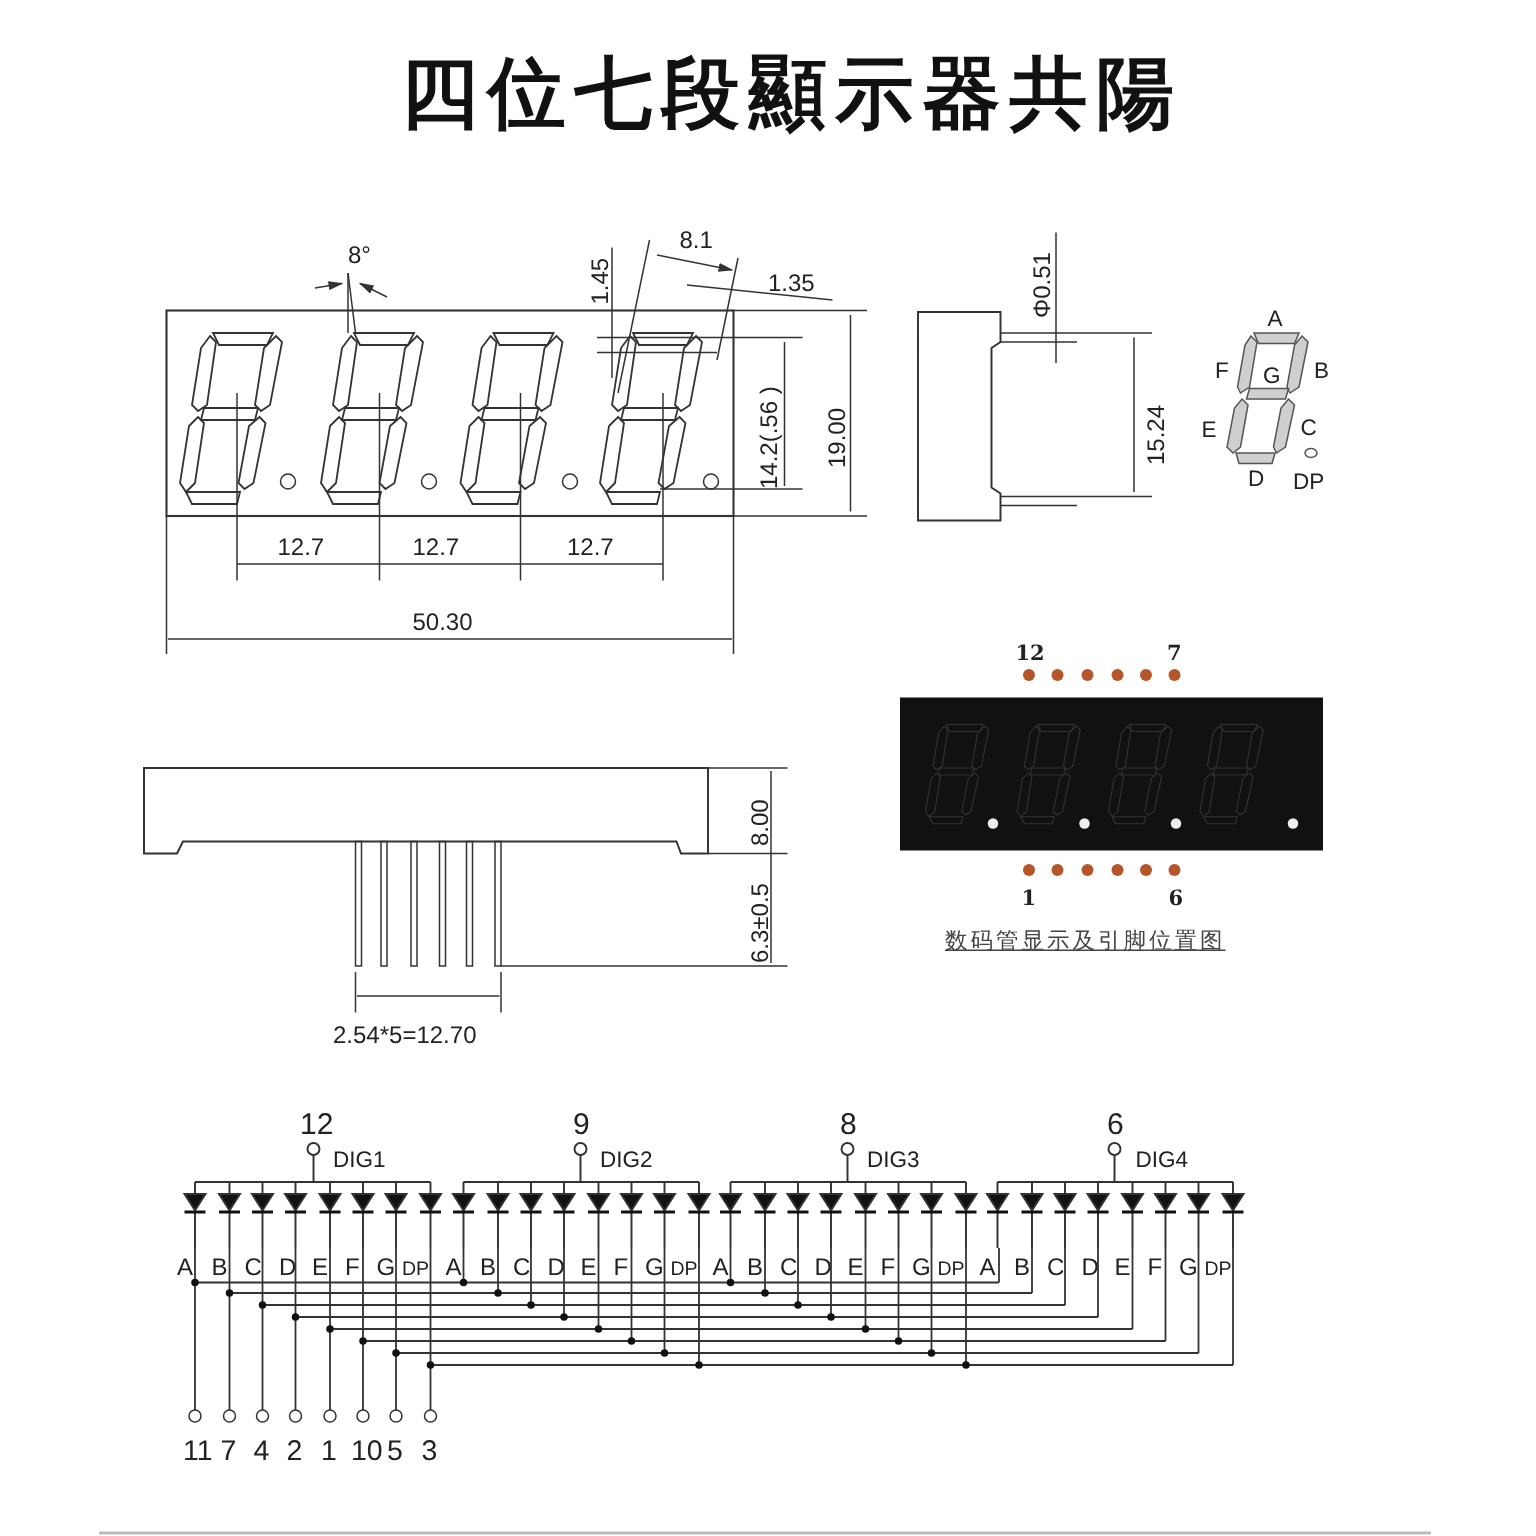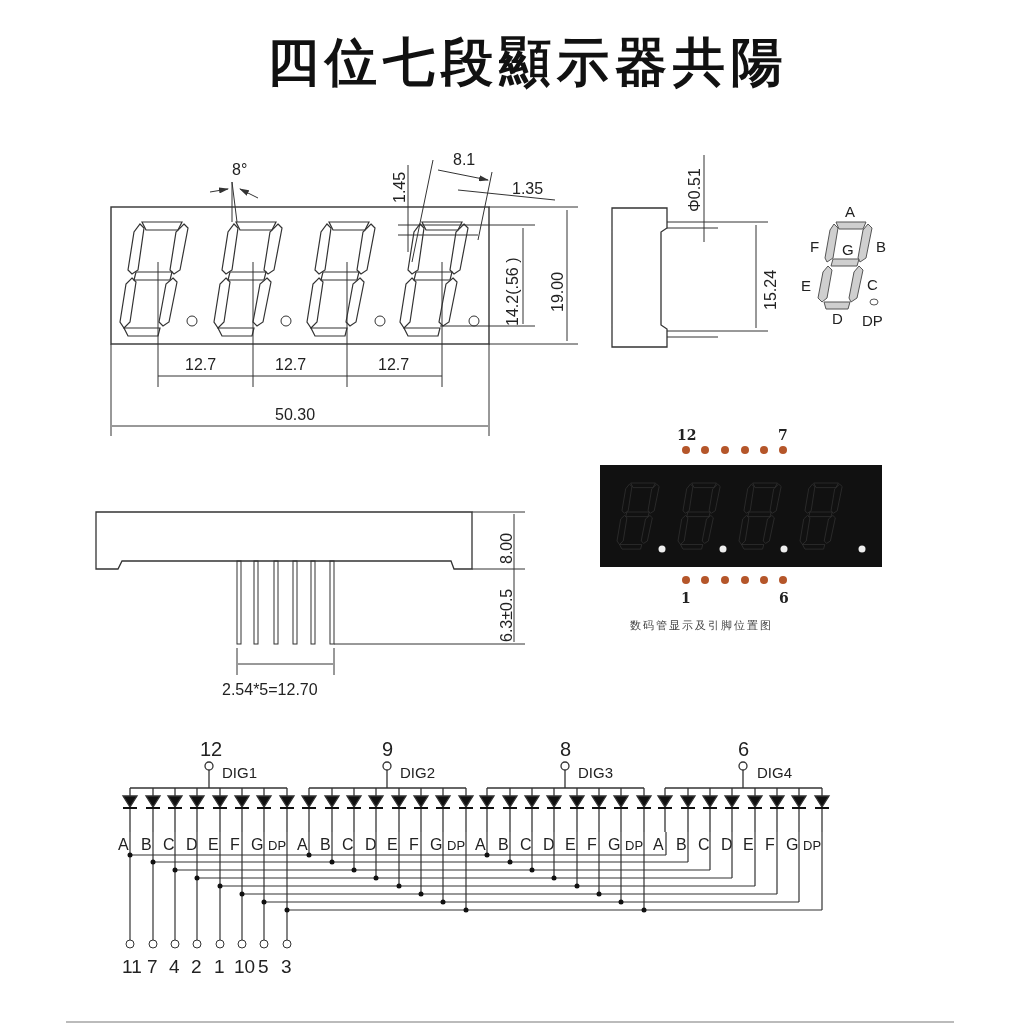--- a/index.html
+++ b/index.html
@@ -1,21 +1,21 @@
 <!DOCTYPE html>
 <html><head>
 <meta charset="utf-8">
 <style>
   html, body { margin:0; padding:0; background:#ffffff; }
   body { width:1024px; height:1024px; position:relative; overflow:hidden; font-family:"DejaVu Sans", sans-serif; }
   .title { position:absolute; left:0; top:28px; width:1024px; text-align:center; font-size:52px; font-weight:bold; letter-spacing:6px; color:#111; font-family:"DejaVu Sans", sans-serif;margin-left:16px; }
   svg { position:absolute; left:0; top:0; }
   .dim { font-family:"Liberation Sans", sans-serif; font-size:16px; fill:#222; }
   .lbl { font-family:"Liberation Sans", sans-serif; font-size:15px; fill:#222; }
-  .caption { position:absolute; left:630px; top:618px; font-size:11px; color:#444; letter-spacing:2px; }
+  .caption { position:absolute; left:630px; top:618px; font-size:15px; color:#444; letter-spacing:2px;text-decoration:underline; }
   .pinnum { font-family:"DejaVu Serif", serif; font-weight:bold; font-size:14px; fill:#222; }
   .footer-rule { position:absolute; left:66px; top:1021px; width:888px; height:2px; background:#bbb; }
 </style>
 </head>
 <body>
 
 <div class="title">四位七段顯示器共陽</div>
 
 <svg width="1024" height="1024" viewBox="0 0 1024 1024">
   <defs>

